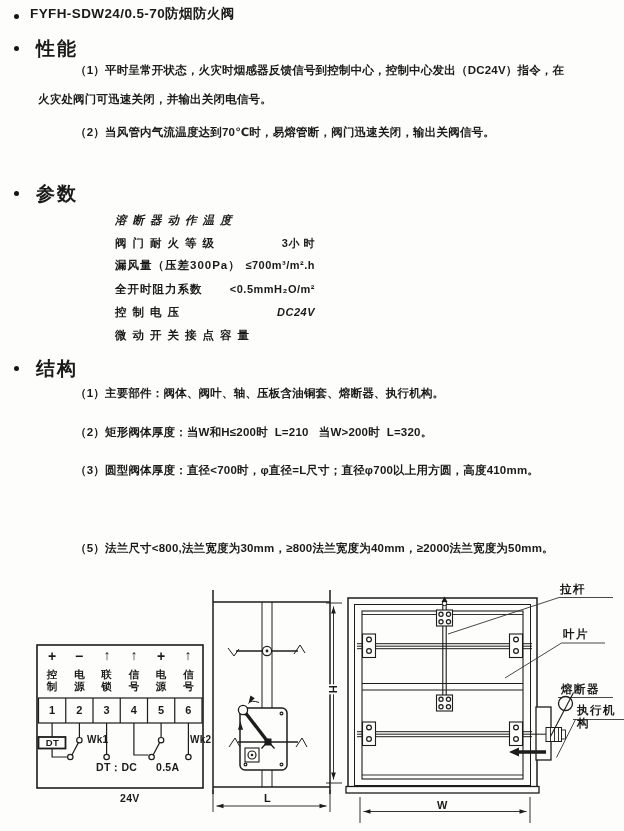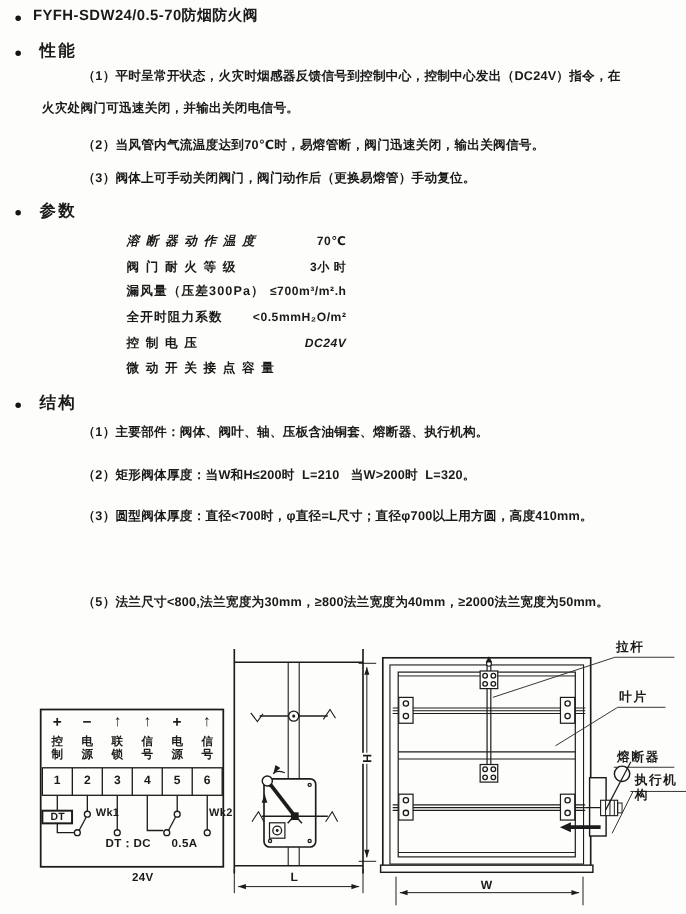--- a/index.html
+++ b/index.html
@@ -5,21 +5,21 @@
   html,body{margin:0;padding:0;background:#e8e8e8;}
   .page{
     position:relative;width:624px;height:831px;margin:0 auto;
     background:#fdfdfb;color:#1a1a1a;overflow:hidden;
     font-family:"Liberation Sans","DejaVu Sans",sans-serif;
     font-weight:700;
   }
   .t{position:absolute;white-space:pre-wrap;line-height:1.15;}
   .bullet{position:absolute;width:5px;height:5px;border-radius:50%;background:#151515;}
   .title{font-size:13.5px;letter-spacing:.4px;}
-  .head{font-size:15px;letter-spacing:2px;}
+  .head{font-size:19px;letter-spacing:2px;}
   .body-line{font-size:11.5px;letter-spacing:.2px;}
   .param-label{font-size:11.5px;letter-spacing:1px;}
   .param-label.spaced{letter-spacing:6px;}
   .param-value{font-size:11px;width:200px;left:115px;text-align:right;letter-spacing:.5px;}
   .dsym{font-size:14px;width:14px;text-align:center;line-height:14px;}
   .tlabel{width:13px;font-size:10.5px;line-height:11.5px;text-align:center;letter-spacing:0;}
   .tnum{font-size:11px;width:14px;text-align:center;}
   .small{font-size:10px;letter-spacing:.3px;}
   .cap{font-size:10.5px;letter-spacing:.3px;}
   .dim{font-size:11px;}
@@ -34,27 +34,25 @@
 
   <span class="bullet" style="left:14px;top:14px;"></span>
   <div class="t title" style="left:30px;top:6px;">FYFH-SDW24/0.5-70防烟防火阀</div>
 
   <span class="bullet" style="left:14px;top:46px;"></span>
   <div class="t head" style="left:36px;top:38px;">性能</div>
 
   <div class="t body-line" style="left:75px;top:64px;">（1）平时呈常开状态，火灾时烟感器反馈信号到控制中心，控制中心发出（DC24V）指令，在</div>
   <div class="t body-line" style="left:38px;top:93px;">火灾处阀门可迅速关闭，并输出关闭电信号。</div>
   <div class="t body-line" style="left:75px;top:126px;">（2）当风管内气流温度达到70℃时，易熔管断，阀门迅速关闭，输出关阀信号。</div>
-  <div class="t body-line" style="left:75px;top:156px;">（3）阀体上可手动关闭阀门，阀门动作后（更换易熔管）手动复位。</div>
 
   <span class="bullet" style="left:14px;top:191px;"></span>
   <div class="t head" style="left:36px;top:183px;">参数</div>
 
   <div class="t param-label spaced" style="left:115px;top:214px;font-style:italic;">溶断器动作温度</div>
-  <div class="t param-value" style="top:214px;">70℃</div>
   <div class="t param-label spaced" style="left:115px;top:237px;">阀门耐火等级</div>
   <div class="t param-value" style="top:237px;">3小 时</div>
   <div class="t param-label" style="left:115px;top:259px;">漏风量（压差300Pa）</div>
   <div class="t param-value" style="top:259px;">≤700m³/m².h</div>
   <div class="t param-label" style="left:115px;top:283px;">全开时阻力系数</div>
   <div class="t param-value" style="top:283px;">&lt;0.5mmH₂O/m²</div>
   <div class="t param-label spaced" style="left:115px;top:306px;">控制电压</div>
   <div class="t param-value" style="top:306px;font-style:italic;">DC24V</div>
   <div class="t param-label spaced" style="left:115px;top:329px;">微动开关接点容量</div>
 

